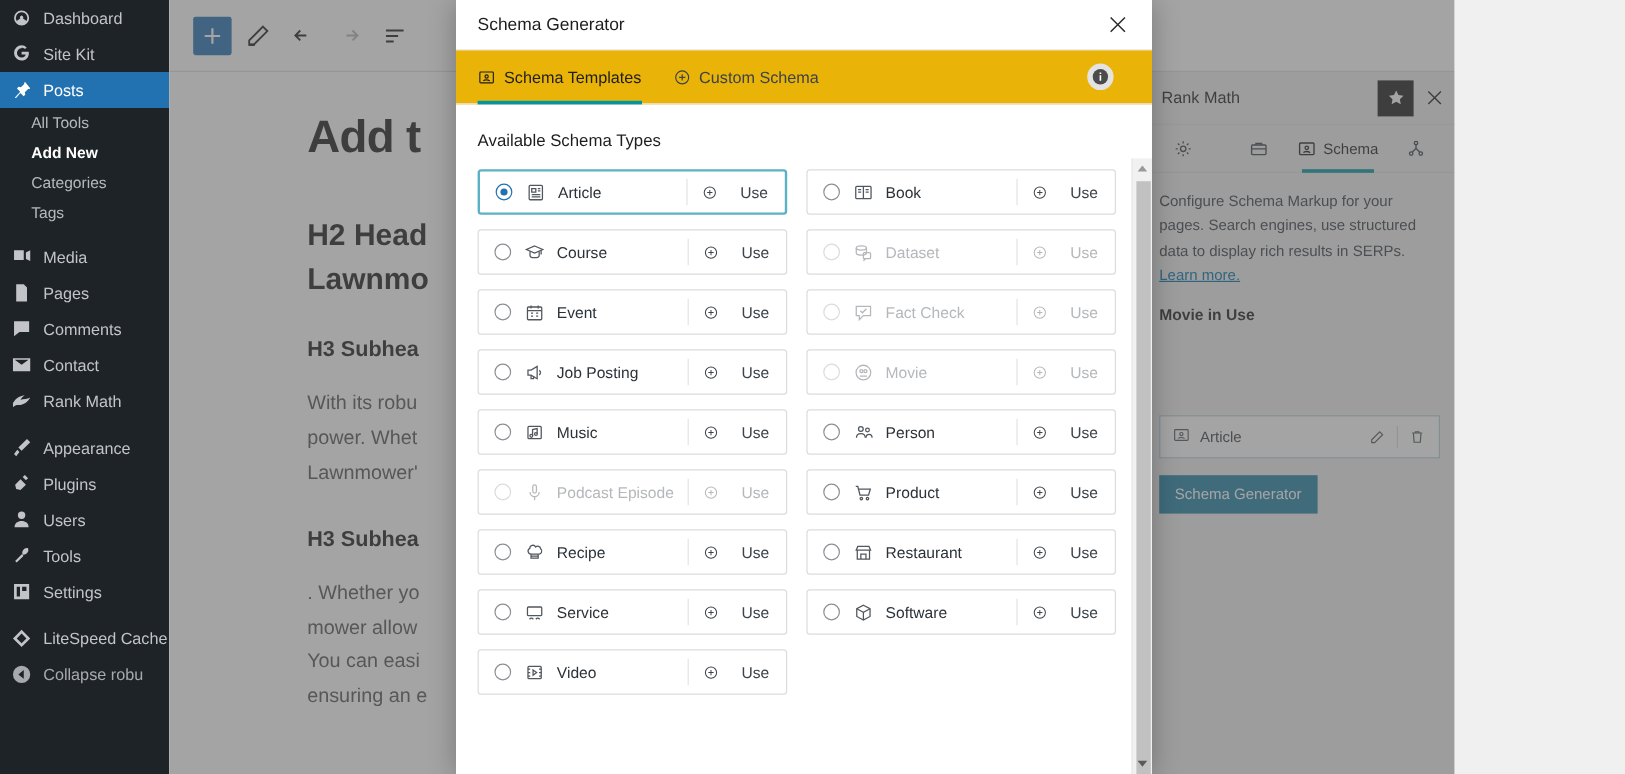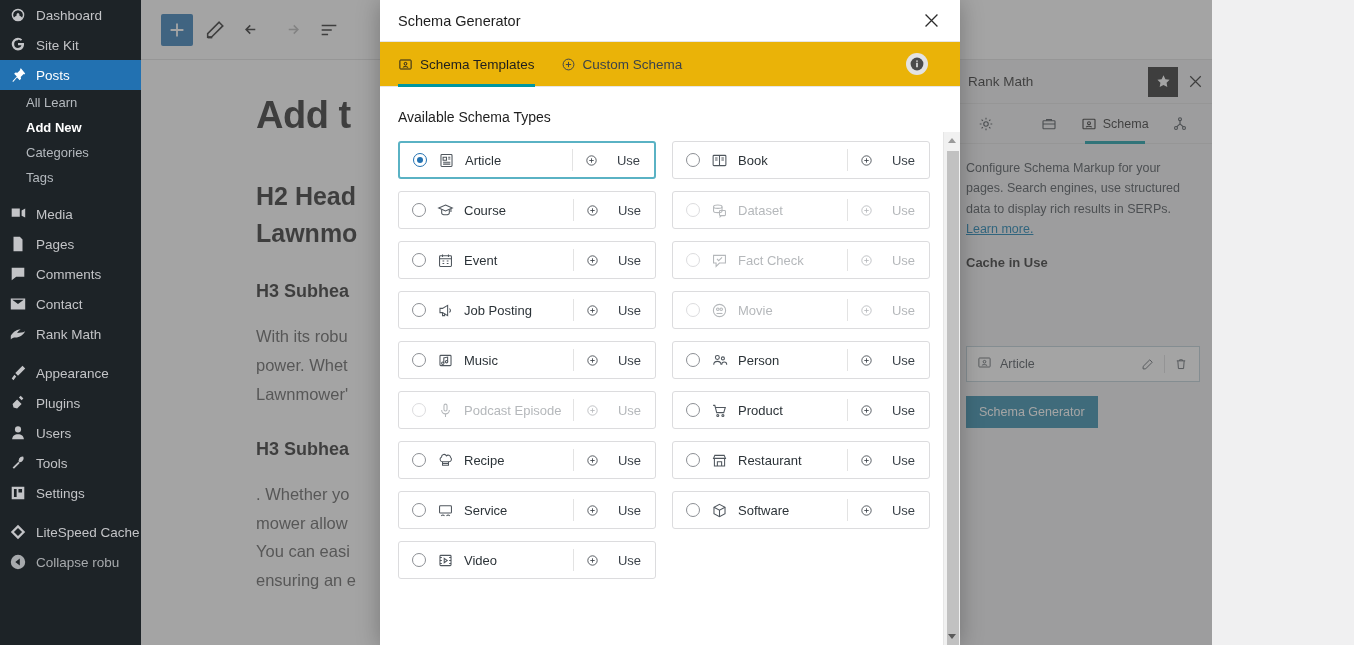--- a/index.html
+++ b/index.html
@@ -262,21 +262,21 @@
     </div>
     <div class="menu-top current">
       <span class="ico">
           <svg viewBox="0 0 20 20">
             <path d="M13.2 2.5l-1.1 1.1.6.6-3.3 3.3-2.2-.4-1.5 1.5 3 3L4 16.6v.9h.9l4-4.7 3 3 1.5-1.5-.4-2.2 3.3-3.3.6.6 1.1-1.1z"></path>
           </svg>
         </span>
       <span class="mlabel">Posts</span>
     </div>
     <div>
-      <div class="submenu-item">All Learn</div>
+      <div class="submenu-item">All Tools</div>
       <div class="submenu-item current">Add New</div>
       <div class="submenu-item">Categories</div>
       <div class="submenu-item">Tags</div>
     </div>
     <div class="menu-sep"></div>
     <div class="menu-top">
       <span class="ico">
           <svg viewBox="0 0 20 20">
             <path d="M3 4h9v9H3zm11 2l4-2v10l-4-2z"></path>
           </svg>
@@ -446,21 +446,21 @@
             <circle cx="5" cy="15" r="1.8"></circle>
             <circle cx="15" cy="15" r="1.8"></circle>
             <path d="M10 5.8v4M10 9.8L5.8 13.6M10 9.8l4.2 3.8"></path>
           </svg>
       </div>
     </div>
     <div id="rm-body">
       <div class="desc">
         <span>Configure Schema Markup for your pages. Search engines, use structured data to display rich results in SERPs. </span><a href="#">Learn more.</a>
       </div>
-      <div class="siu">Cache in Use</div>
+      <div class="siu">Movie in Use</div>
       <div class="schema-row">
         <span class="sico"><svg viewBox="0 0 20 20">
               <rect x="2.5" y="4" width="15" height="12" rx="1"></rect>
               <circle cx="10" cy="9" r="1.8"></circle>
               <path d="M6.5 14c.8-1.6 5.2-1.6 7 0"></path>
             </svg></span>
         <span class="lbl">Article</span>
         <span class="acts">
           <span class="iconbtn">
               <svg viewBox="0 0 20 20">

